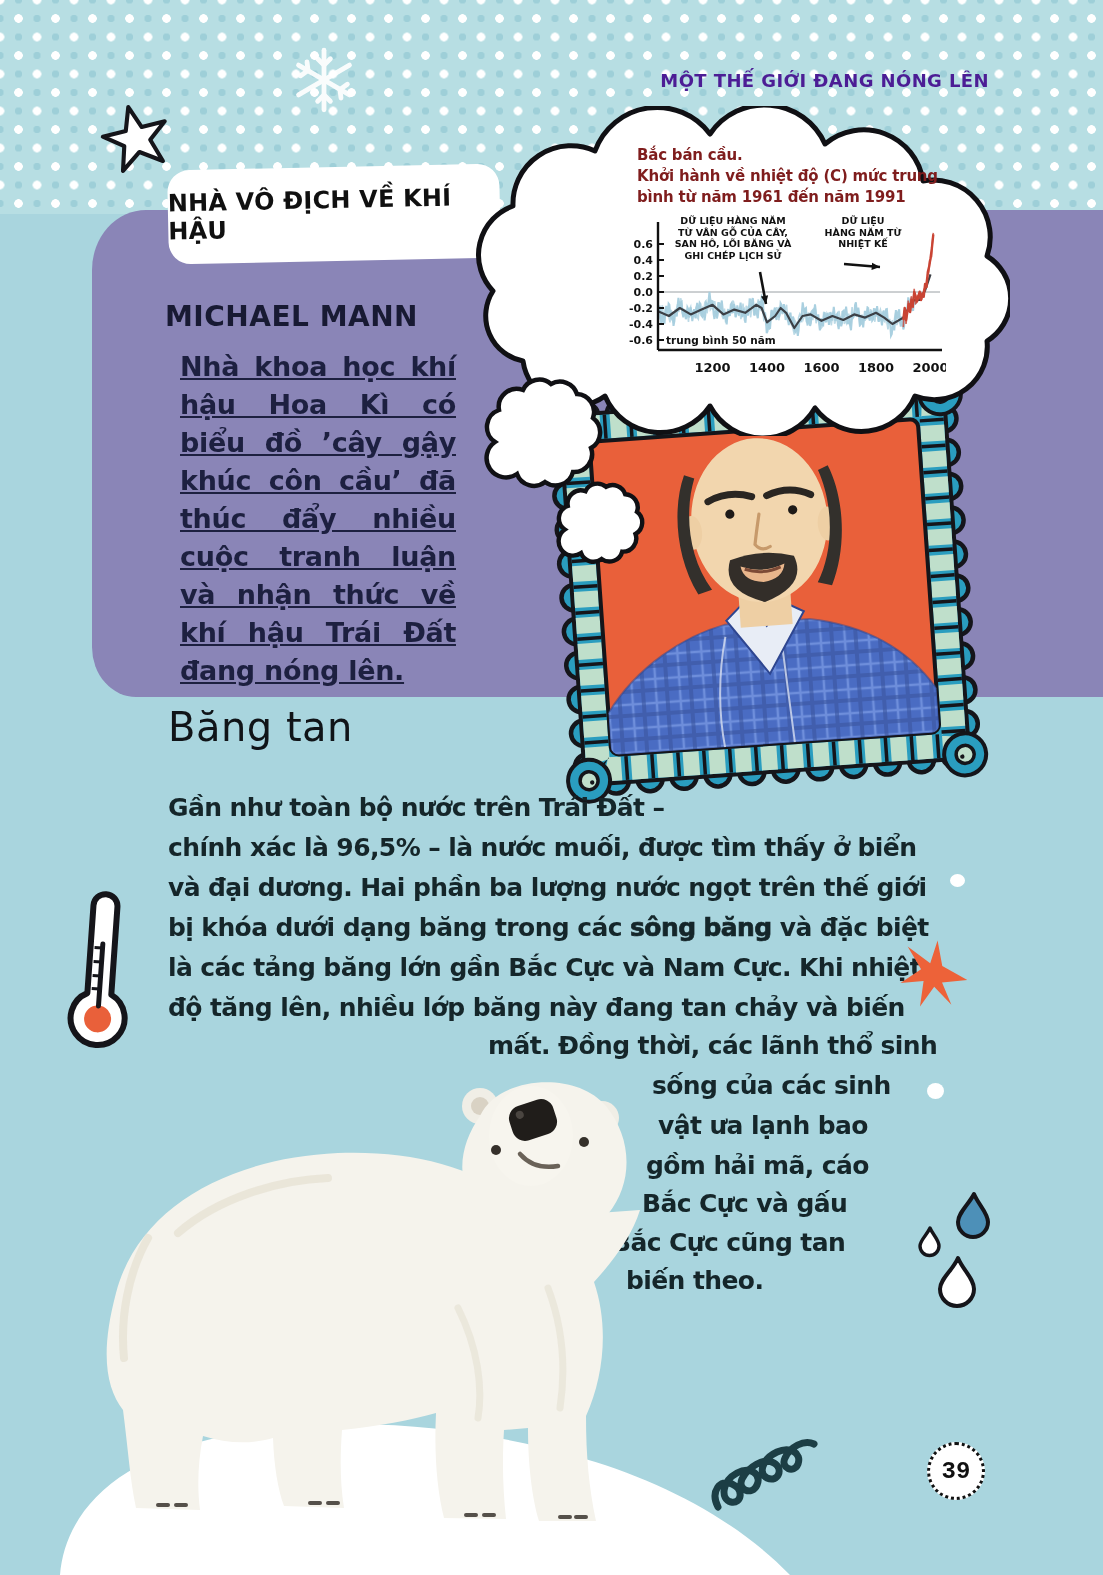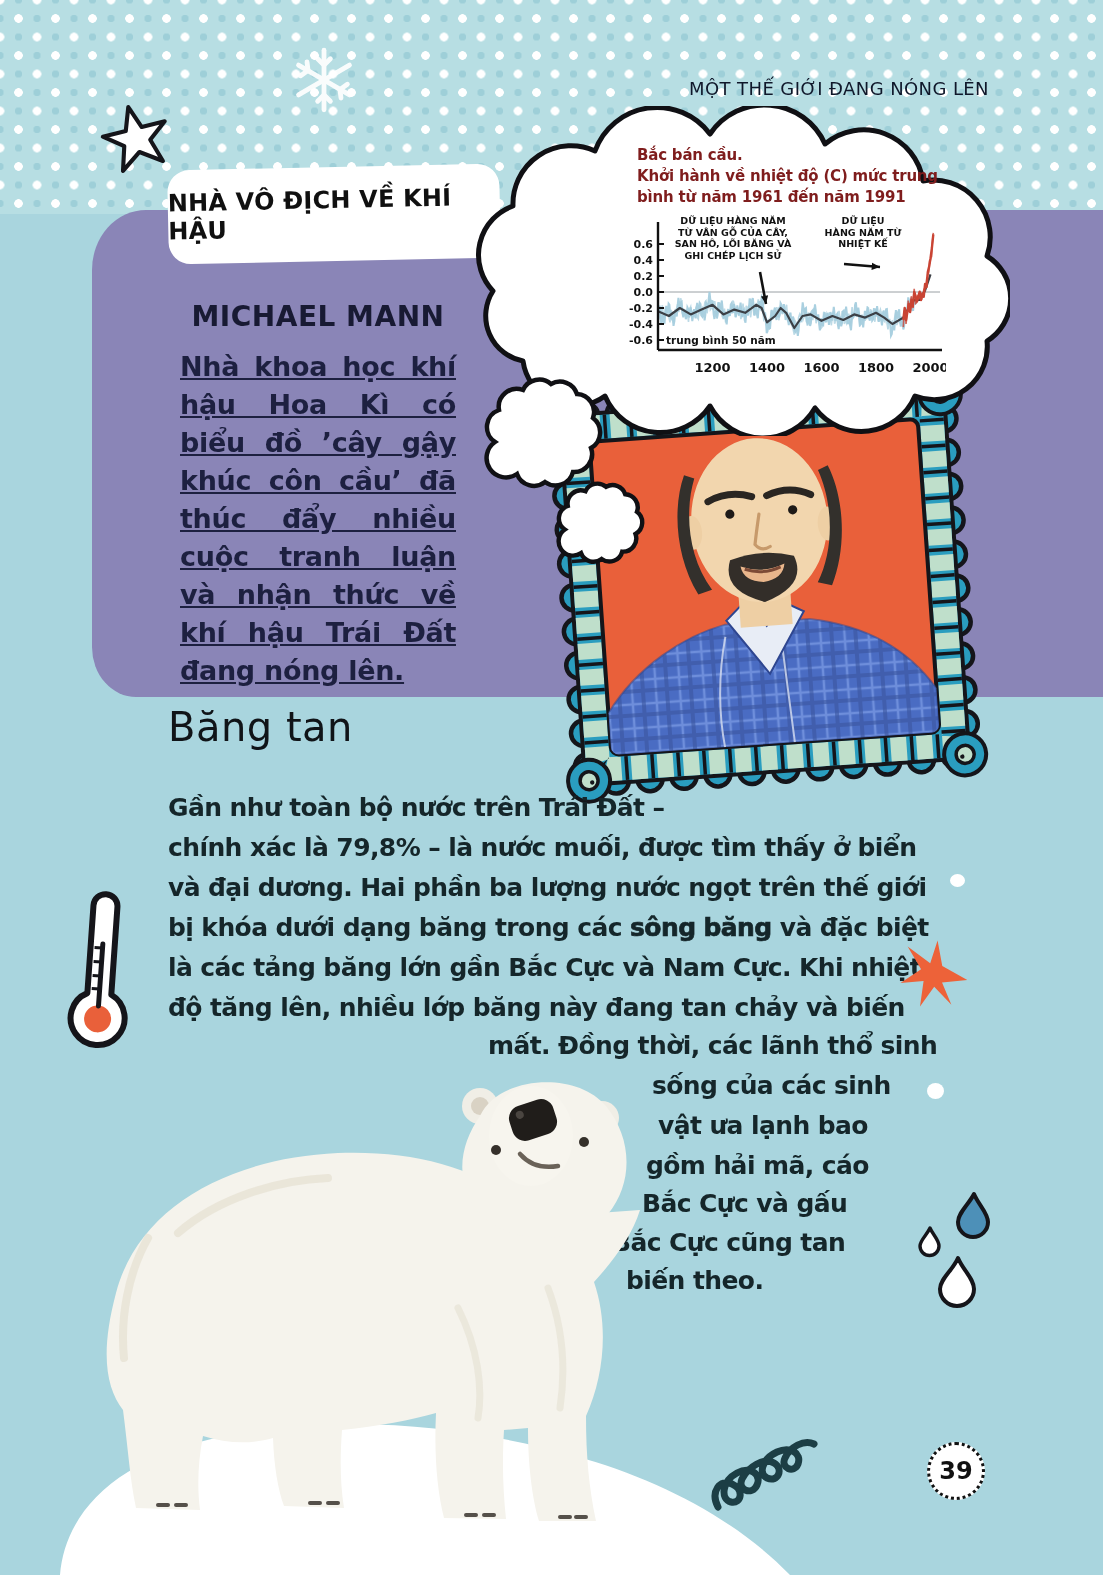--- a/index.html
+++ b/index.html
@@ -20,33 +20,33 @@
     background-size:37px 37px,37px 37px,37px 37px,37px 37px;
     background-position:0 0,18.5px 18.5px,18.5px 0,0 18.5px;
   }
   
   .purple-blob{
     position:absolute;left:92px;top:210px;right:0;height:487px;
     background:#8a85b7;border-radius:54px 0 0 44px / 60px 0 0 50px;
   }
   
   .header-title{
-    position:absolute;top:78px;right:114px;
-    font-size:18px;font-weight:normal;letter-spacing:.4px;color:#0f172a;
+    position:absolute;top:70px;right:114px;
+    font-size:18px;font-weight:bold;letter-spacing:.4px;color:#4c1d95;
   }
   
   .title-box{
     position:absolute;left:168px;top:167px;width:332px;height:94px;
     background:#ffffff;border-radius:22px;transform:rotate(-1.2deg);
     display:flex;align-items:center;justify-content:center;
   }
   .title-box span{font-size:24px;font-weight:bold;color:#101010;letter-spacing:.2px;}
   
   .profile{position:absolute;left:165px;top:300px;width:306px;color:#1d2040;}
-  .profile h2{margin:0 0 14px 0;font-size:28px;letter-spacing:.5px;color:#181a33;text-align:center;}
+  .profile h2{margin:0 0 14px 0;font-size:28px;letter-spacing:.5px;color:#181a33;}
   .profile p{margin:15px;font-size:27px;font-weight:bold;line-height:38px;
     text-align:justify;letter-spacing:-.3px;text-decoration:underline;}
   
   .section-heading{
     position:absolute;left:168px;top:704px;
     font-size:40px;font-weight:normal;color:#101418;letter-spacing:.5px;
   }
   .pline{
     position:absolute;font-size:25px;font-weight:bold;color:#15262a;
     letter-spacing:-.6px;white-space:nowrap;
@@ -62,21 +62,21 @@
   .bubble-title{position:absolute;left:637px;top:145px;color:#7f1d1d;
     font-size:15px;font-weight:bold;line-height:21px;letter-spacing:-.2px;}
   .chart-wrap{position:absolute;left:618px;top:210px;}
   
   .abs{position:absolute;}
   .white-dot{position:absolute;background:#fff;border-radius:50%;}
   .page-num{
     position:absolute;left:927px;top:1442px;width:58px;height:58px;border-radius:50%;
     background:#fff;border:3px dotted #111;box-sizing:border-box;
     display:flex;align-items:center;justify-content:center;
-    font-size:24px;font-weight:bold;color:#111;
+    font-size:24px;font-weight:bold;color:#111;font-family:Liberation Mono, monospace;
   }
 </style>
 </head>
 <body>
 
 <div class="page">
 
   <div class="dots-band"></div>
 
   <div class="purple-blob"></div>
@@ -251,21 +251,21 @@
   <svg class="abs" style="left:556px;top:478px" width="92" height="92" viewBox="0 0 125 125">
     <path d="M 12 70 A 18 18 0 0 1 16 38 A 18 18 0 0 1 40 18 A 18 18 0 0 1 68 12
              A 18 18 0 0 1 94 22 A 18 18 0 0 1 110 46 A 18 18 0 0 1 108 76
              A 18 18 0 0 1 90 100 A 18 18 0 0 1 62 110 A 18 18 0 0 1 34 102
              A 18 18 0 0 1 12 70 Z" fill="#ffffff" stroke="#101014" stroke-width="6"></path>
   </svg>
 
   <div class="section-heading">Băng tan</div>
 
   <div class="pline pl0">Gần như toàn bộ nước trên Trái Đất –</div>
-  <div class="pline pl1">chính xác là 79,8% – là nước muối, được tìm thấy ở biển</div>
+  <div class="pline pl1">chính xác là 96,5% – là nước muối, được tìm thấy ở biển</div>
   <div class="pline pl2">và đại dương. Hai phần ba lượng nước ngọt trên thế giới</div>
   <div class="pline pl3"><span>bị khóa dưới dạng băng trong các </span><span class="xbold">sông băng</span><span> và đặc biệt</span></div>
   <div class="pline pl4">là các tảng băng lớn gần Bắc Cực và Nam Cực. Khi nhiệt</div>
   <div class="pline pl6">mất. Đồng thời, các lãnh thổ sinh</div>
   <div class="pline pl5">độ tăng lên, nhiều lớp băng này đang tan chảy và biến</div>
   <div class="pline pl7">sống của các sinh</div>
   <div class="pline pl8">vật ưa lạnh bao</div>
   <div class="pline pl9">gồm hải mã, cáo</div>
   <div class="pline pl10">Bắc Cực và gấu</div>
   <div class="pline pl11">Bắc Cực cũng tan</div>

